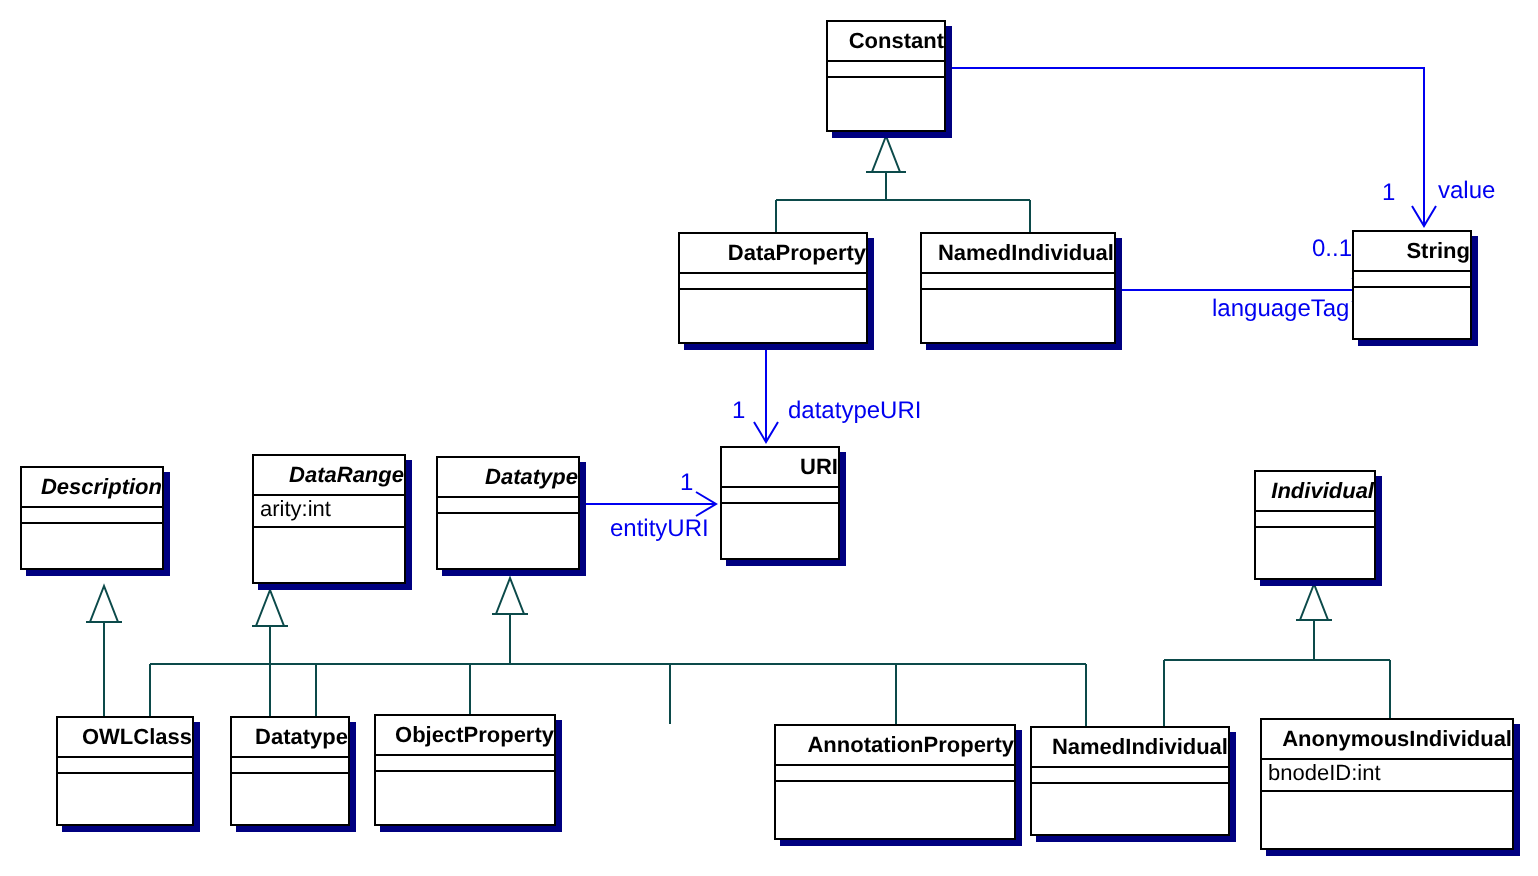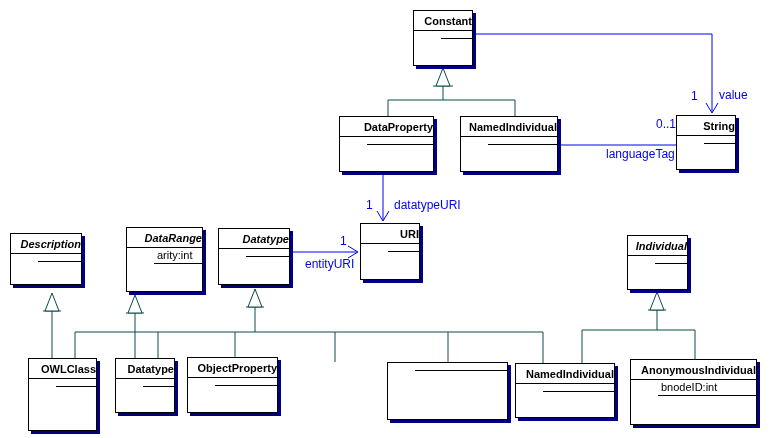--- a/index.html
+++ b/index.html
@@ -15,21 +15,21 @@
     position:absolute;box-sizing:border-box;display:flex;flex-direction:column;
     background:var(--fill,#ffffff);border:1px solid var(--border,#000000);
     box-shadow:3px 3px 0 var(--shadow,#000080);font-size:11px;color:#000;
   }
   .title{
     box-sizing:border-box;height:20px;line-height:18px;padding-top:1px;
     border-bottom:1px solid var(--border,#000000);
     font-weight:bold;text-align:right;white-space:nowrap;overflow:hidden;
   }
   .title.abstract{font-style:italic;}
-  .attrs{box-sizing:border-box;height:8px;border-bottom:1px solid var(--border,#000000);margin-left:27px;}
+  .attrs{box-sizing:border-box;height:8px;border-bottom:1px solid var(--border,#000000);}
   .attrs.filled{height:16px;line-height:15px;padding:0 3px;white-space:nowrap;overflow:hidden;}
   .methods{flex:1;}
   .lbl{
     position:absolute;color:var(--association,#0000f0);
     font-size:12px;line-height:13px;white-space:nowrap;
   }
 </style>
 </head>
 <body>
 
@@ -130,40 +130,41 @@
     <div class="attrs"></div>
     <div class="methods"></div>
   </div>
 
   <div class="cls" style="left:627px;top:235px;width:61px;height:55px">
     <div class="title abstract">Individual</div>
     <div class="attrs"></div>
     <div class="methods"></div>
   </div>
 
-  <div class="cls" style="left:28px;top:358px;width:69px;height:73px">
+  <div class="cls" style="left:28px;top:358px;width:69px;height:55px">
     <div class="title">OWLClass</div>
     <div class="attrs"></div>
     <div class="methods"></div>
   </div>
 
   <div class="cls" style="left:115px;top:358px;width:60px;height:55px">
     <div class="title">Datatype</div>
     <div class="attrs"></div>
     <div class="methods"></div>
   </div>
 
   <div class="cls" style="left:187px;top:357px;width:91px;height:56px">
     <div class="title">ObjectProperty</div>
     <div class="attrs"></div>
     <div class="methods"></div>
   </div>
 
 
   <div class="cls" style="left:387px;top:362px;width:121px;height:58px">
+    <div class="title">AnnotationProperty</div>
     <div class="attrs"></div>
     <div class="methods"></div>
   </div>
 
   <div class="cls" style="left:515px;top:363px;width:100px;height:55px">
     <div class="title">NamedIndividual</div>
     <div class="attrs"></div>
     <div class="methods"></div>
   </div>
 

